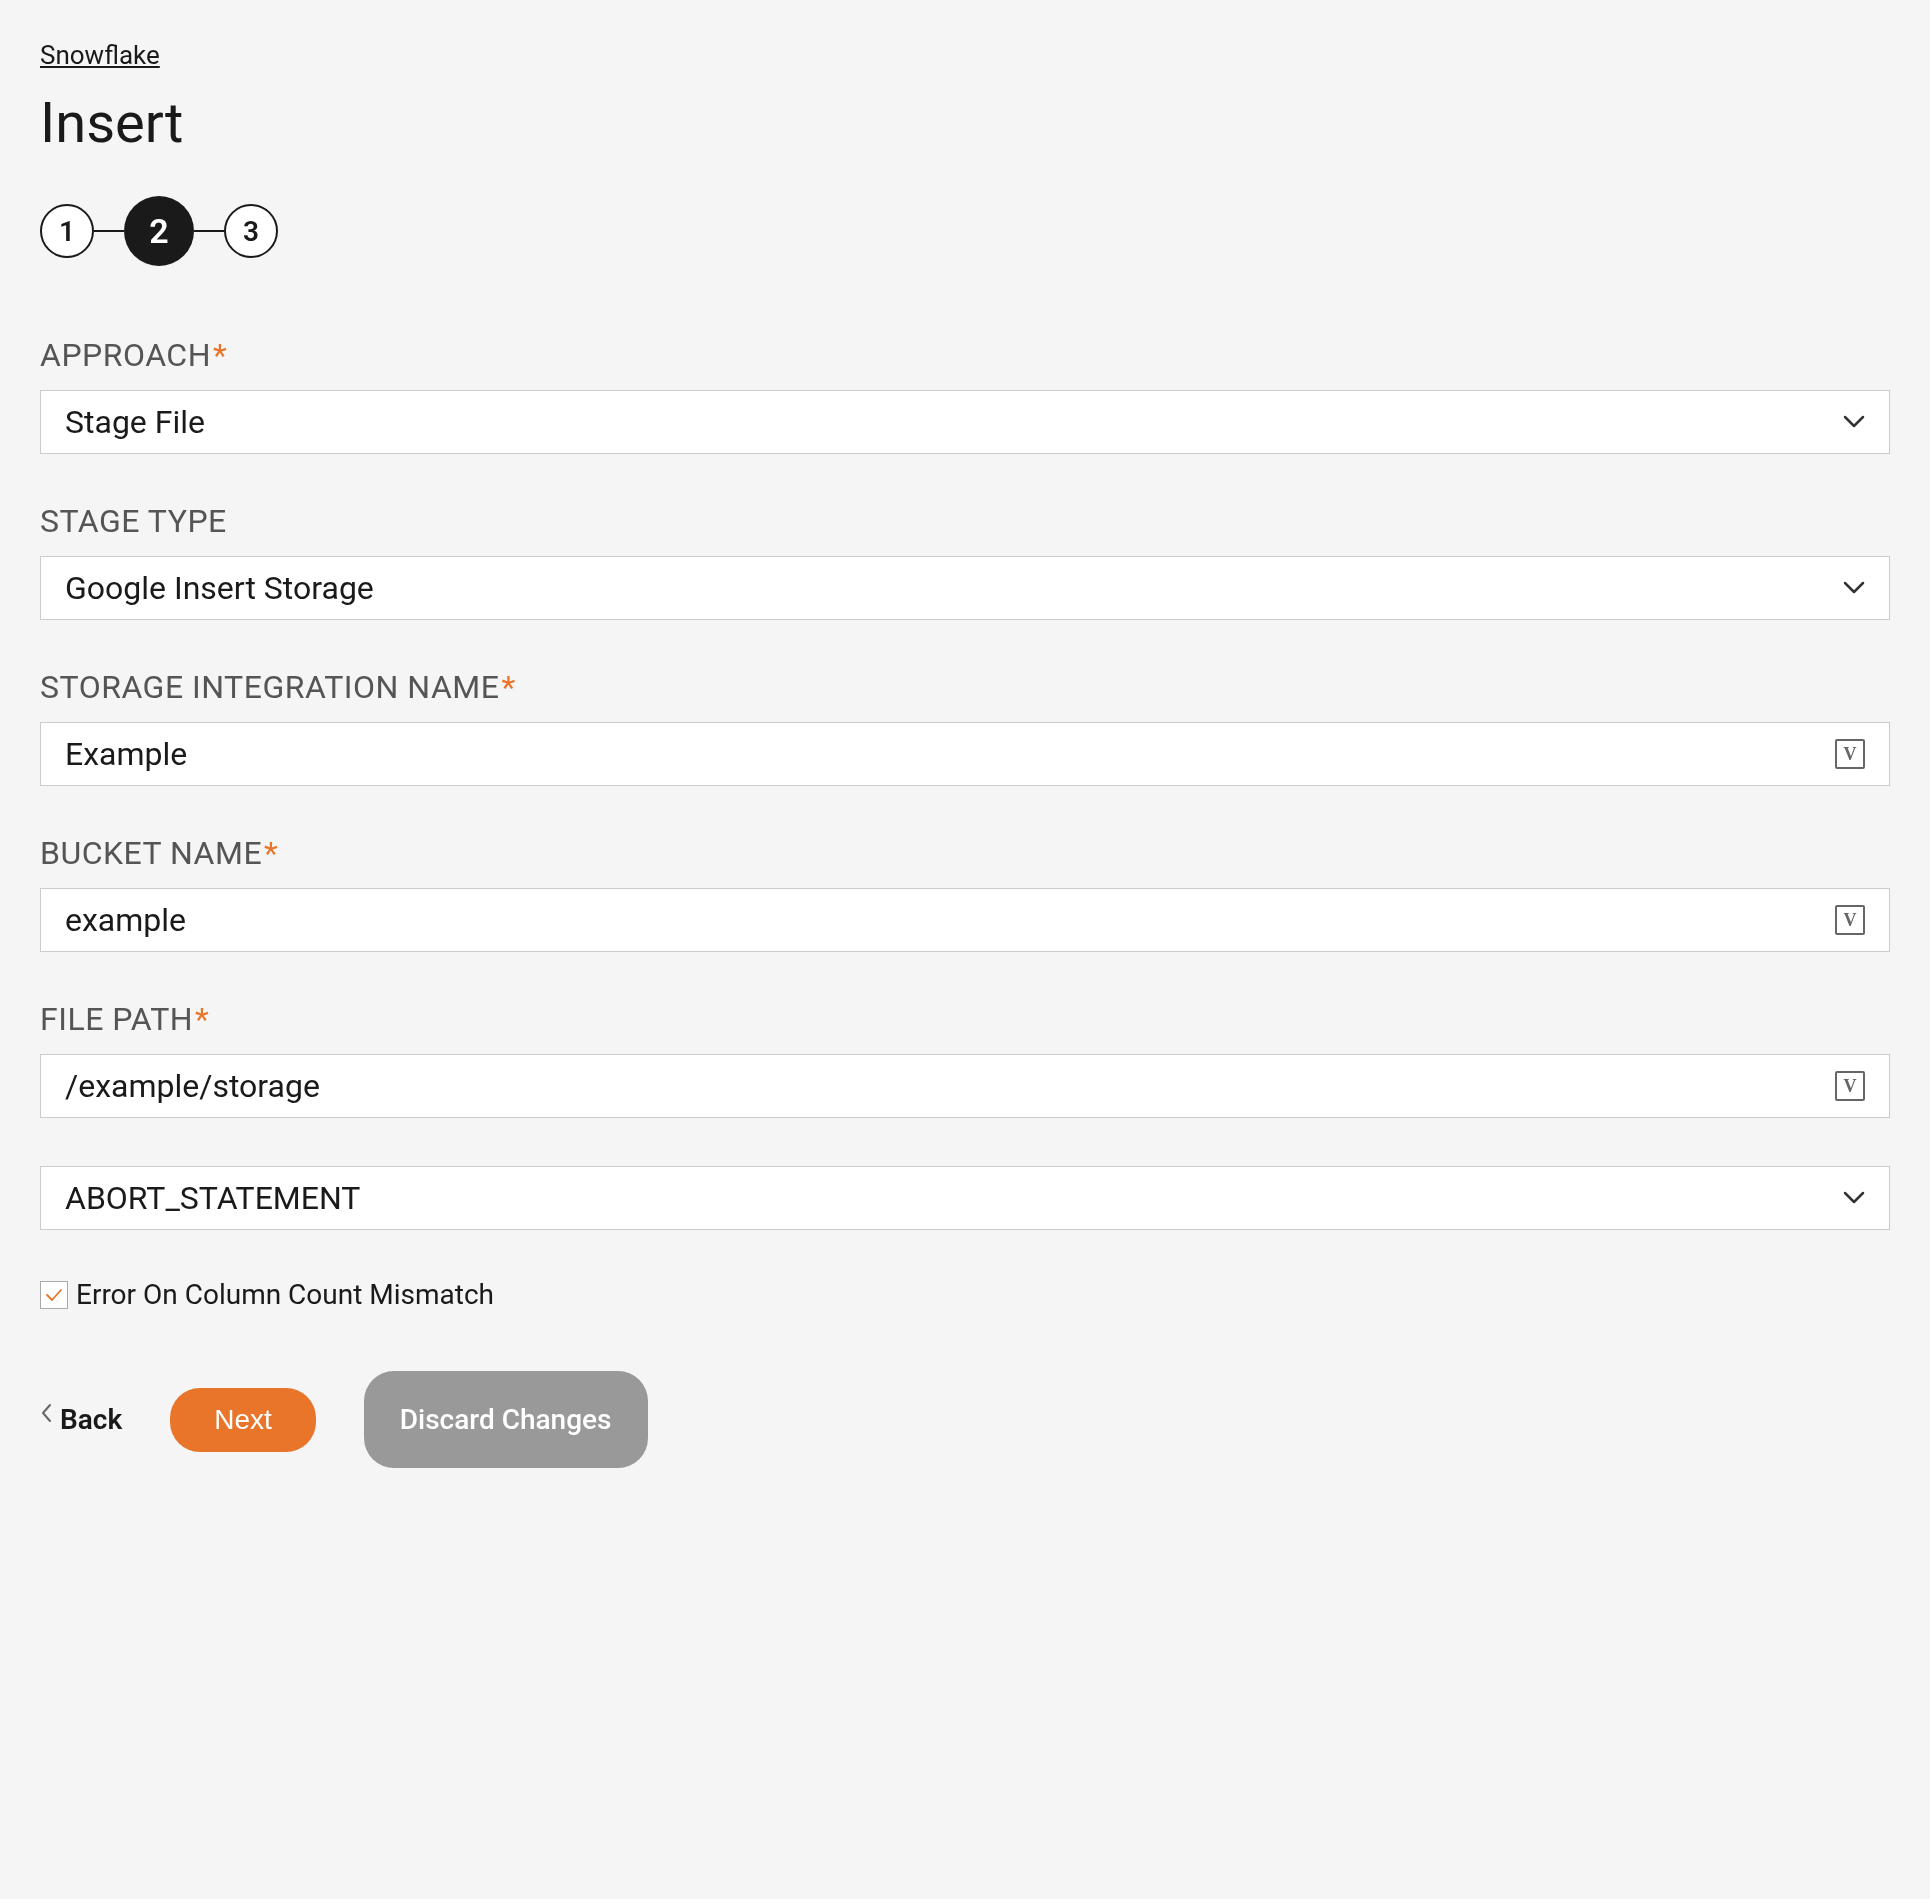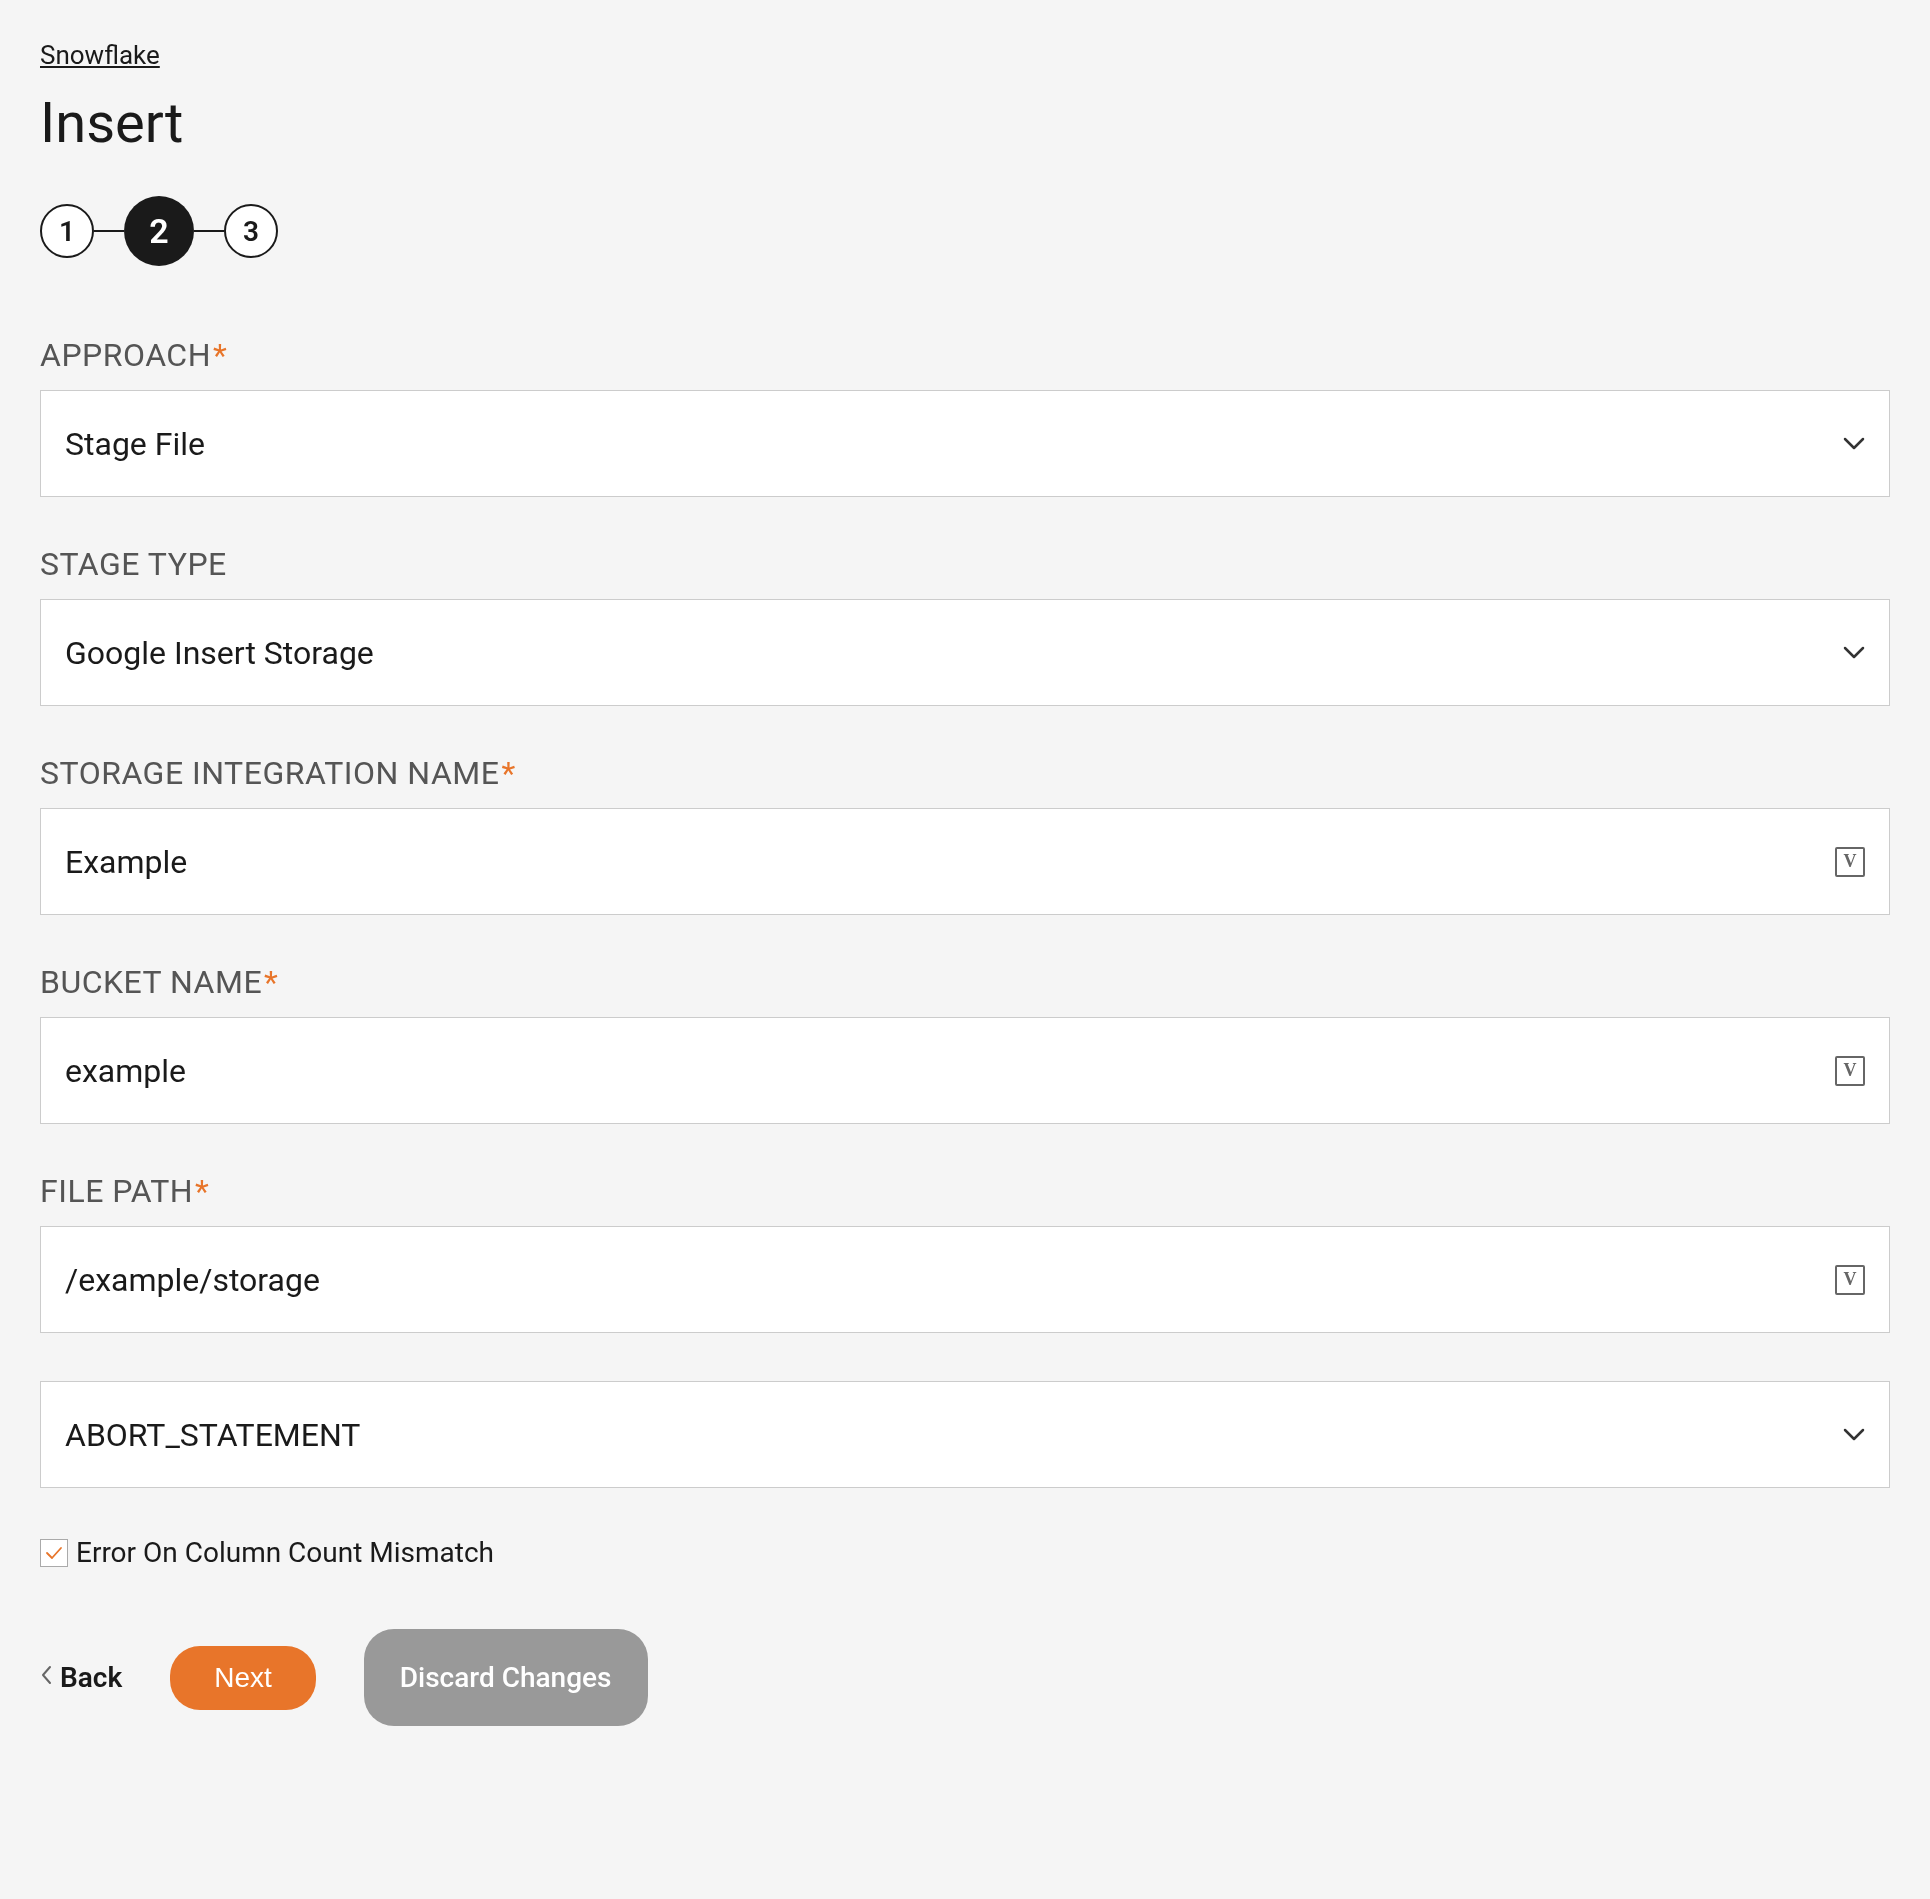--- a/index.html
+++ b/index.html
@@ -69,21 +69,21 @@
       margin-bottom: 16px;
       display: block;
     }
     .required {
       color: #e8752a;
       margin-left: 2px;
     }
     .select-wrap, .input-wrap {
       background: #fff;
       border: 1px solid #ccc;
-      height: 107px;
+      height: 64px;
       display: flex;
       align-items: center;
       padding: 0 24px;
       position: relative;
     }
     .select-value, .input-value {
       font-size: 32px;
       color: #1a1a1a;
       flex: 1;
       border: none;
@@ -134,21 +134,20 @@
       font-size: 28px;
       color: #1a1a1a;
     }
     .button-row {
       display: flex;
       align-items: center;
       gap: 48px;
     }
     .back-btn {
       display: flex;
-      align-items: center;
       gap: 8px;
       background: none;
       border: none;
       font-size: 28px;
       font-weight: 600;
       color: #1a1a1a;
       cursor: pointer;
       font-family: inherit;
     }
     .back-chevron {

